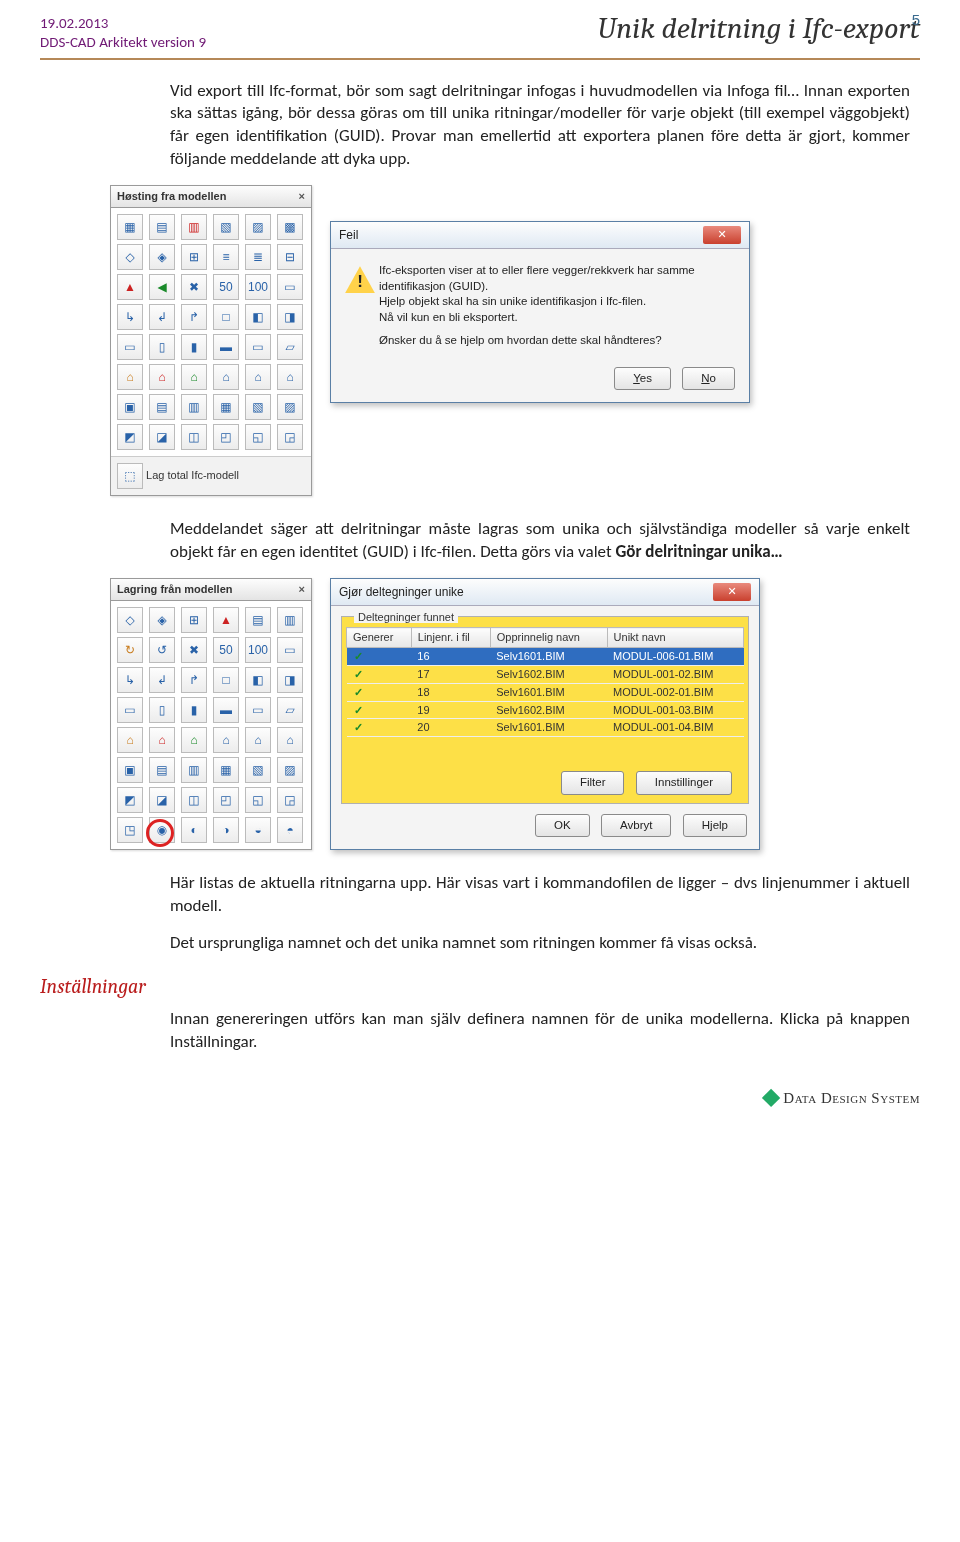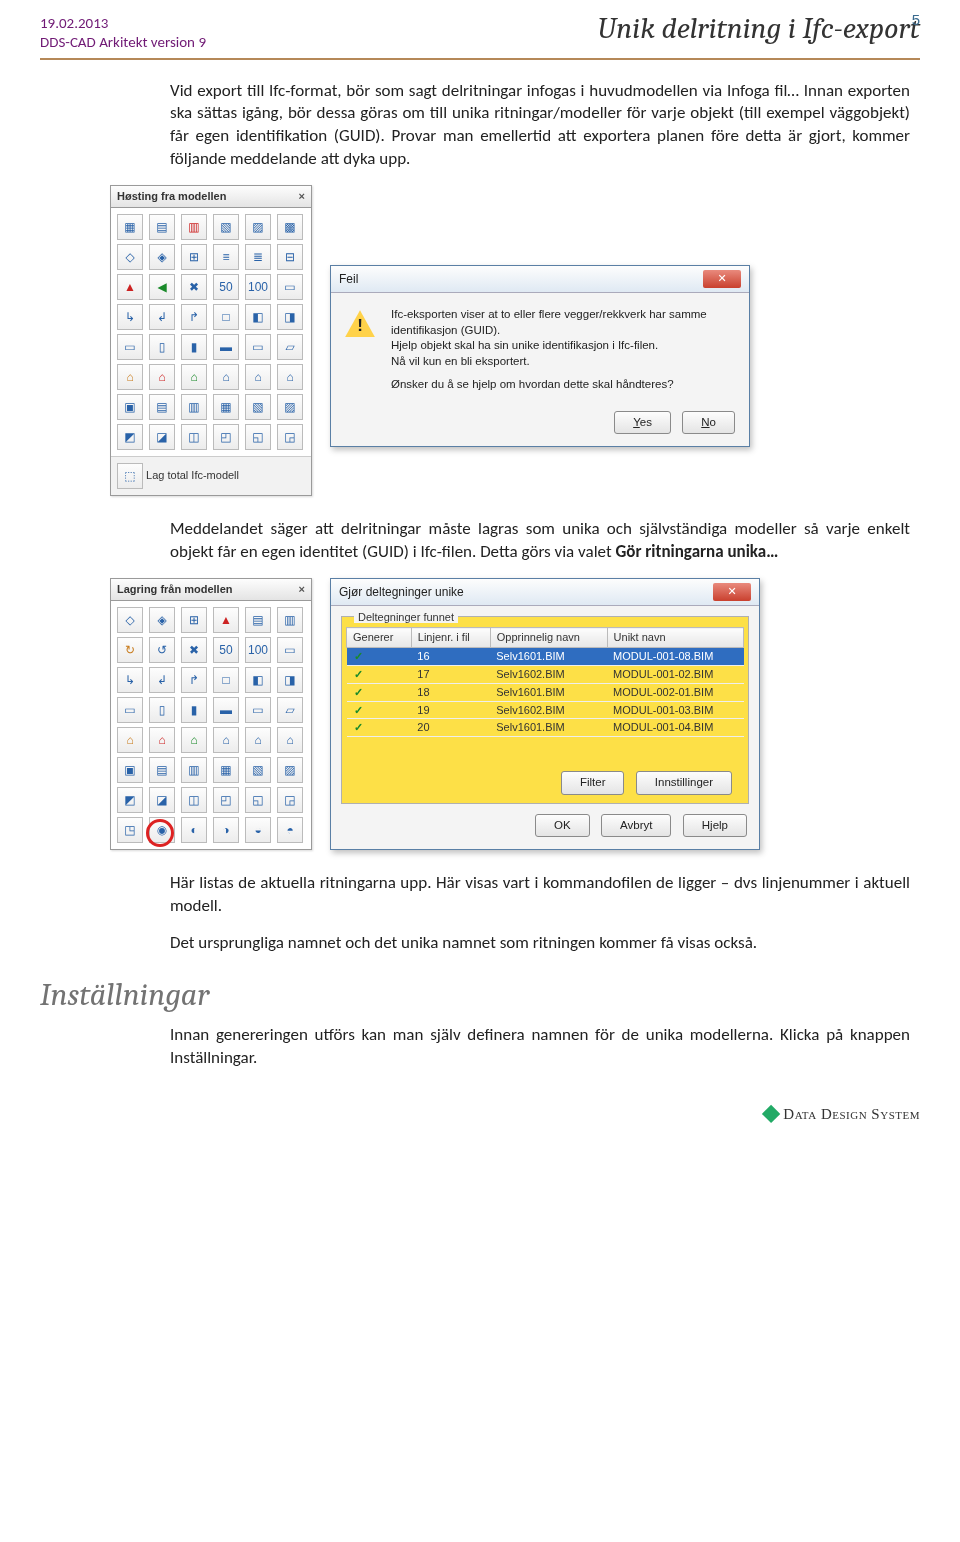--- a/index.html
+++ b/index.html
@@ -127,21 +127,21 @@
     color: #222;
     border-bottom: 1px solid #aab;
   }
   .win-title .close {
     background: linear-gradient(#e98a7d,#c9402e);
     color:#fff; width:38px; height:18px; border-radius:2px;
     text-align:center; font-size:11px; line-height:17px;
   }
   .feil-body {
     padding: 14px 14px 10px 14px;
-    display:flex; gap:16px;
+    display:flex; gap:4px;
   }
   .warn-icon {
     width:30px; height:27px;
     background: #ffd24a;
     clip-path: polygon(50% 0,100% 100%,0 100%);
     position:relative;
     margin-top:3px;
     flex-shrink:0;
   }
   .warn-icon::after {
@@ -202,22 +202,22 @@
   .check { color:#1a8a2a; font-weight:bold; text-align:center; display:inline-block; width:12px;}
   .unik-buttons-right {
     text-align:right; padding: 4px 12px 4px;
   }
   .unik-buttons-bottom {
     text-align:right; padding: 0 12px 12px;
   }
   .h2 {
     font-family: Cambria, Georgia, serif;
     font-style: italic;
-    color: #737373;
-    font-size: 32px;
+    color: #b91c1c;
+    font-size: 20px;
     margin-left: -130px;
     margin-top: 18px;
     margin-bottom: 8px;
   }
   .footer {
     margin-top: 30px;
     padding-top: 4px;
     display:flex; justify-content:flex-end;
   }
   .dds-logo {
@@ -317,21 +317,21 @@
           <div class="tb-icon">◰</div>
           <div class="tb-icon">◱</div>
           <div class="tb-icon">◲</div>
         </div>
         <div class="toolbox-footer">
           <div class="tb-icon" style="display:inline-flex;vertical-align:middle;">⬚</div>
           <span>Lag total Ifc-modell</span>
         </div>
       </div>
 
-      <div class="dialog" style="margin-top:80px;">
+      <div class="dialog" style="margin-top:36px;">
         <div class="win">
           <div class="win-title">
             <span>Feil</span>
             <span class="close">✕</span>
           </div>
           <div class="feil-body">
             <div class="warn-icon"></div>
             <div class="feil-text">
               <p><span>Ifc-eksporten viser at to eller flere vegger/rekkverk har samme identifikasjon (GUID).</span><br>
                  <span>Hjelp objekt skal ha sin unike identifikasjon i Ifc-filen.</span><br>
@@ -341,21 +341,21 @@
           </div>
           <div class="feil-buttons">
             <span class="dlg-btn"><span class="ul">Y</span><span>es</span></span>
             <span class="dlg-btn"><span class="ul">N</span><span>o</span></span>
           </div>
         </div>
       </div>
     </div>
 
     <p class="para">
-      <span>Meddelandet säger att delritningar måste lagras som unika och självständiga modeller så varje enkelt objekt får en egen identitet (GUID) i Ifc-filen. Detta görs via valet </span><span class="bold">Gör ritningarna unika…</span>
+      <span>Meddelandet säger att delritningar måste lagras som unika och självständiga modeller så varje enkelt objekt får en egen identitet (GUID) i Ifc-filen. Detta görs via valet </span><span class="bold">Gör delritningar unika…</span>
     </p>
 
     <div class="screenshot-row">
       <div class="toolbox red-circle">
         <div class="toolbox-title">
           <span>Lagring från modellen</span>
           <span class="x">×</span>
         </div>
         <div class="toolbox-grid">
           <div class="tb-icon">◇</div>
@@ -425,21 +425,21 @@
                   <th>Linjenr. i fil</th>
                   <th>Opprinnelig navn</th>
                   <th>Unikt navn</th>
                 </tr>
               </thead>
               <tbody id="unik-rows">
                   <tr class="sel">
                     <td><span class="check">✓</span></td>
                     <td>16</td>
                     <td>Selv1601.BIM</td>
-                    <td>MODUL-001-08.BIM</td>
+                    <td>MODUL-006-01.BIM</td>
                   </tr>
                   <tr>
                     <td><span class="check">✓</span></td>
                     <td>17</td>
                     <td>Selv1602.BIM</td>
                     <td>MODUL-001-02.BIM</td>
                   </tr>
                   <tr>
                     <td><span class="check">✓</span></td>
                     <td>18</td>

